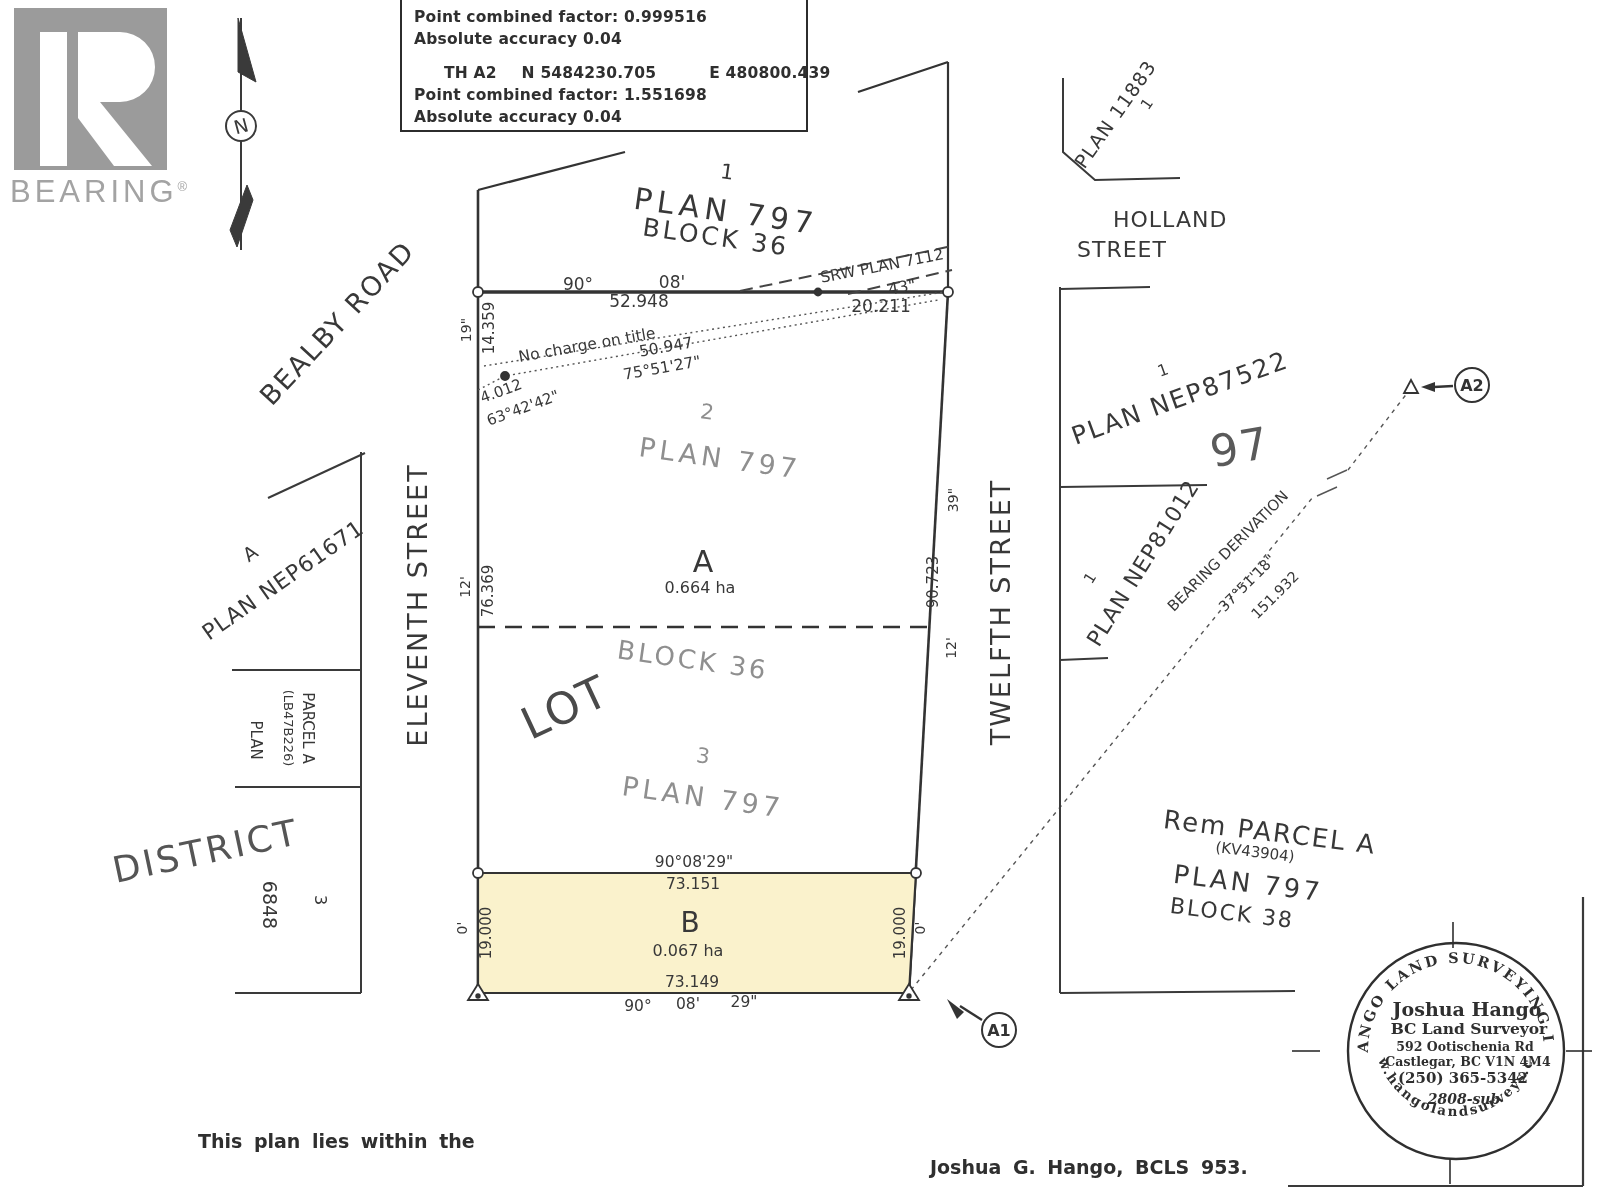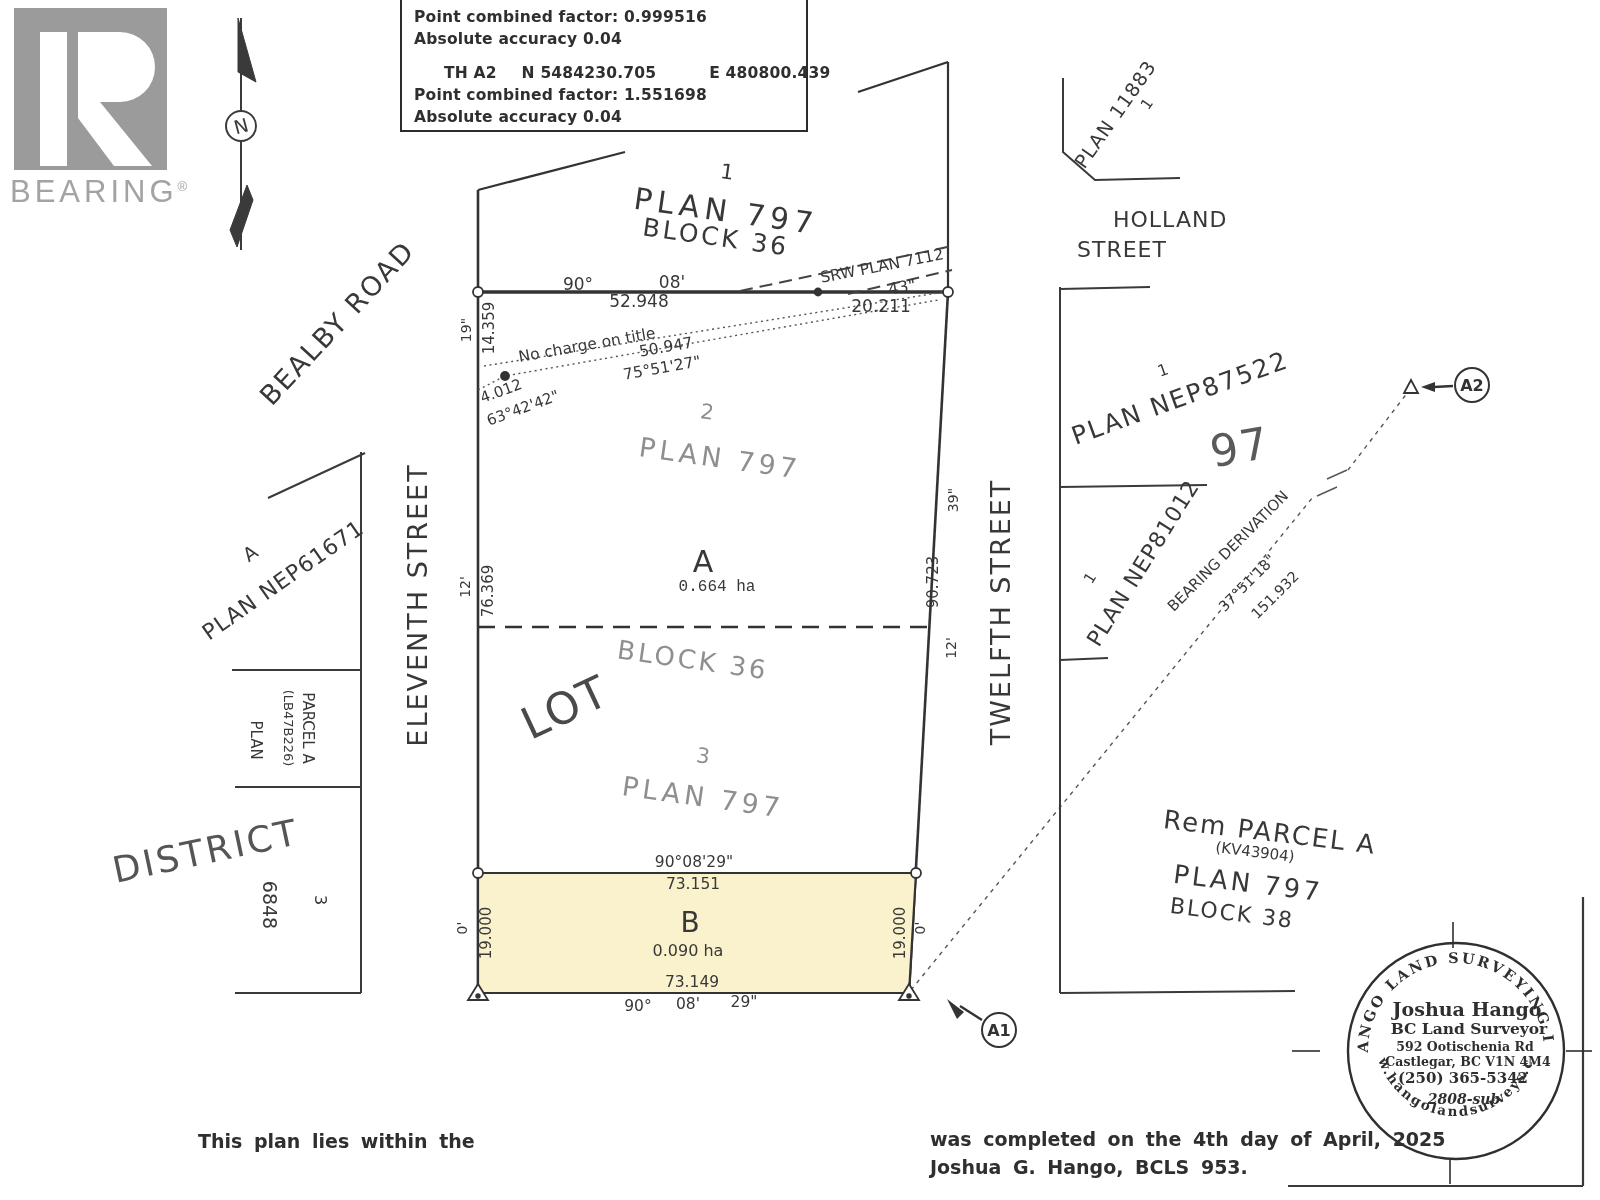--- a/index.html
+++ b/index.html
@@ -161,29 +161,29 @@
   <div class="lbl" style="left:1077px;top:237px;font-size:22px;letter-spacing:1px;">STREET</div>
 
   <div class="lbl" style="left:727px;top:172px;font-size:21px;transform:translate(-50%,-50%) rotate(8deg);">1</div>
   <div class="lbl" style="left:726px;top:211px;font-size:30px;letter-spacing:5px;transform:translate(-50%,-50%) rotate(8deg);">PLAN 797</div>
   <div class="lbl" style="left:716px;top:237px;font-size:25px;letter-spacing:3px;transform:translate(-50%,-50%) rotate(8deg);">BLOCK 36</div>
 
   <div class="lbl faint" style="left:707px;top:412px;font-size:21px;transform:translate(-50%,-50%) rotate(8deg);">2</div>
   <div class="lbl faint" style="left:720px;top:458px;font-size:27px;letter-spacing:4px;transform:translate(-50%,-50%) rotate(8deg);">PLAN 797</div>
 
   <div class="lbl" style="left:703px;top:561px;font-size:30px;transform:translate(-50%,-50%);">A</div>
-  <div class="lbl" style="left:717px;top:587px;font-size:16px;transform:translate(-50%,-50%);font-family:Liberation Mono, monospace;">0.664 ha</div>
+  <div class="lbl" style="left:700px;top:587px;font-size:16px;transform:translate(-50%,-50%);">0.664 ha</div>
 
   <div class="lbl faint" style="left:693px;top:660px;font-size:26px;letter-spacing:3px;transform:translate(-50%,-50%) rotate(8deg);">BLOCK 36</div>
   <div class="lbl" style="left:565px;top:707px;font-size:44px;letter-spacing:2px;color:#4a4a4a;transform:translate(-50%,-50%) rotate(-25deg);">LOT</div>
   <div class="lbl faint" style="left:703px;top:756px;font-size:21px;transform:translate(-50%,-50%) rotate(8deg);">3</div>
   <div class="lbl faint" style="left:703px;top:797px;font-size:27px;letter-spacing:4px;transform:translate(-50%,-50%) rotate(8deg);">PLAN 797</div>
 
   <div class="lbl" style="left:690px;top:922px;font-size:28px;transform:translate(-50%,-50%);">B</div>
-  <div class="lbl" style="left:688px;top:950px;font-size:16px;transform:translate(-50%,-50%);">0.090 ha</div>
+  <div class="lbl" style="left:688px;top:950px;font-size:16px;transform:translate(-50%,-50%);">0.067 ha</div>
 
   <div class="lbl" style="left:578px;top:284px;font-size:17px;transform:translate(-50%,-50%);">90°</div>
   <div class="lbl" style="left:672px;top:282px;font-size:17px;transform:translate(-50%,-50%);">08'</div>
   <div class="lbl" style="left:902px;top:287px;font-size:16px;transform:translate(-50%,-50%) rotate(-10deg);">43"</div>
   <div class="lbl" style="left:639px;top:301px;font-size:17px;transform:translate(-50%,-50%);">52.948</div>
   <div class="lbl" style="left:881px;top:306px;font-size:17px;transform:translate(-50%,-50%);">20.211</div>
   <div class="lbl" style="left:882px;top:266px;font-size:15.5px;transform:translate(-50%,-50%) rotate(-11deg);">SRW PLAN 7112</div>
 
   <div class="lbl" style="left:587px;top:345px;font-size:15.5px;transform:translate(-50%,-50%) rotate(-10deg);">No charge on title</div>
   <div class="lbl" style="left:666px;top:347px;font-size:15.5px;transform:translate(-50%,-50%) rotate(-10deg);">50.947</div>
@@ -235,21 +235,20 @@
   <div class="lbl" style="left:1270px;top:832px;font-size:26px;letter-spacing:2px;transform:translate(-50%,-50%) rotate(7deg);">Rem PARCEL A</div>
   <div class="lbl" style="left:1255px;top:852px;font-size:15px;transform:translate(-50%,-50%) rotate(7deg);">(KV43904)</div>
   <div class="lbl" style="left:1248px;top:883px;font-size:26px;letter-spacing:3px;transform:translate(-50%,-50%) rotate(7deg);">PLAN 797</div>
   <div class="lbl" style="left:1232px;top:913px;font-size:22px;letter-spacing:2px;transform:translate(-50%,-50%) rotate(7deg);">BLOCK 38</div>
 
   <div class="lbl" style="left:1228px;top:551px;font-size:15px;transform:translate(-50%,-50%) rotate(-45deg);">BEARING DERIVATION</div>
   <div class="lbl" style="left:1247px;top:583px;font-size:14.5px;transform:translate(-50%,-50%) rotate(-45deg);">37°51'18"</div>
   <div class="lbl" style="left:1275px;top:595px;font-size:14.5px;transform:translate(-50%,-50%) rotate(-45deg);">151.932</div>
 
   <div class="note" style="left:198px;top:1130px;">This plan lies within the</div>
-  <div class="note" style="left:930px;top:1128px;">was completed on the 4th day of April, 2025</div>
   <div class="note" style="left:930px;top:1156px;">Joshua G. Hango, BCLS 953.</div>
 
   <div class="stampline" style="left:1455px;top:1009px;font-size:19px;transform:translate(-50%,-50%);">Joshua Hango</div>
   <div class="stampline" style="left:1457px;top:1028px;font-size:15.5px;transform:translate(-50%,-50%);">BC Land Surveyor</div>
   <div class="stampline" style="left:1453px;top:1046px;font-size:12.5px;transform:translate(-50%,-50%);">592 Ootischenia Rd</div>
   <div class="stampline" style="left:1456px;top:1061px;font-size:12.5px;transform:translate(-50%,-50%);">Castlegar, BC  V1N 4M4</div>
   <div class="stampline" style="left:1451px;top:1078px;font-size:15px;transform:translate(-50%,-50%);">(250) 365-5342</div>
   <div class="stampline" style="left:1452px;top:1099px;font-size:14px;font-style:italic;transform:translate(-50%,-50%);">2808-sub</div>
 
 </div>

